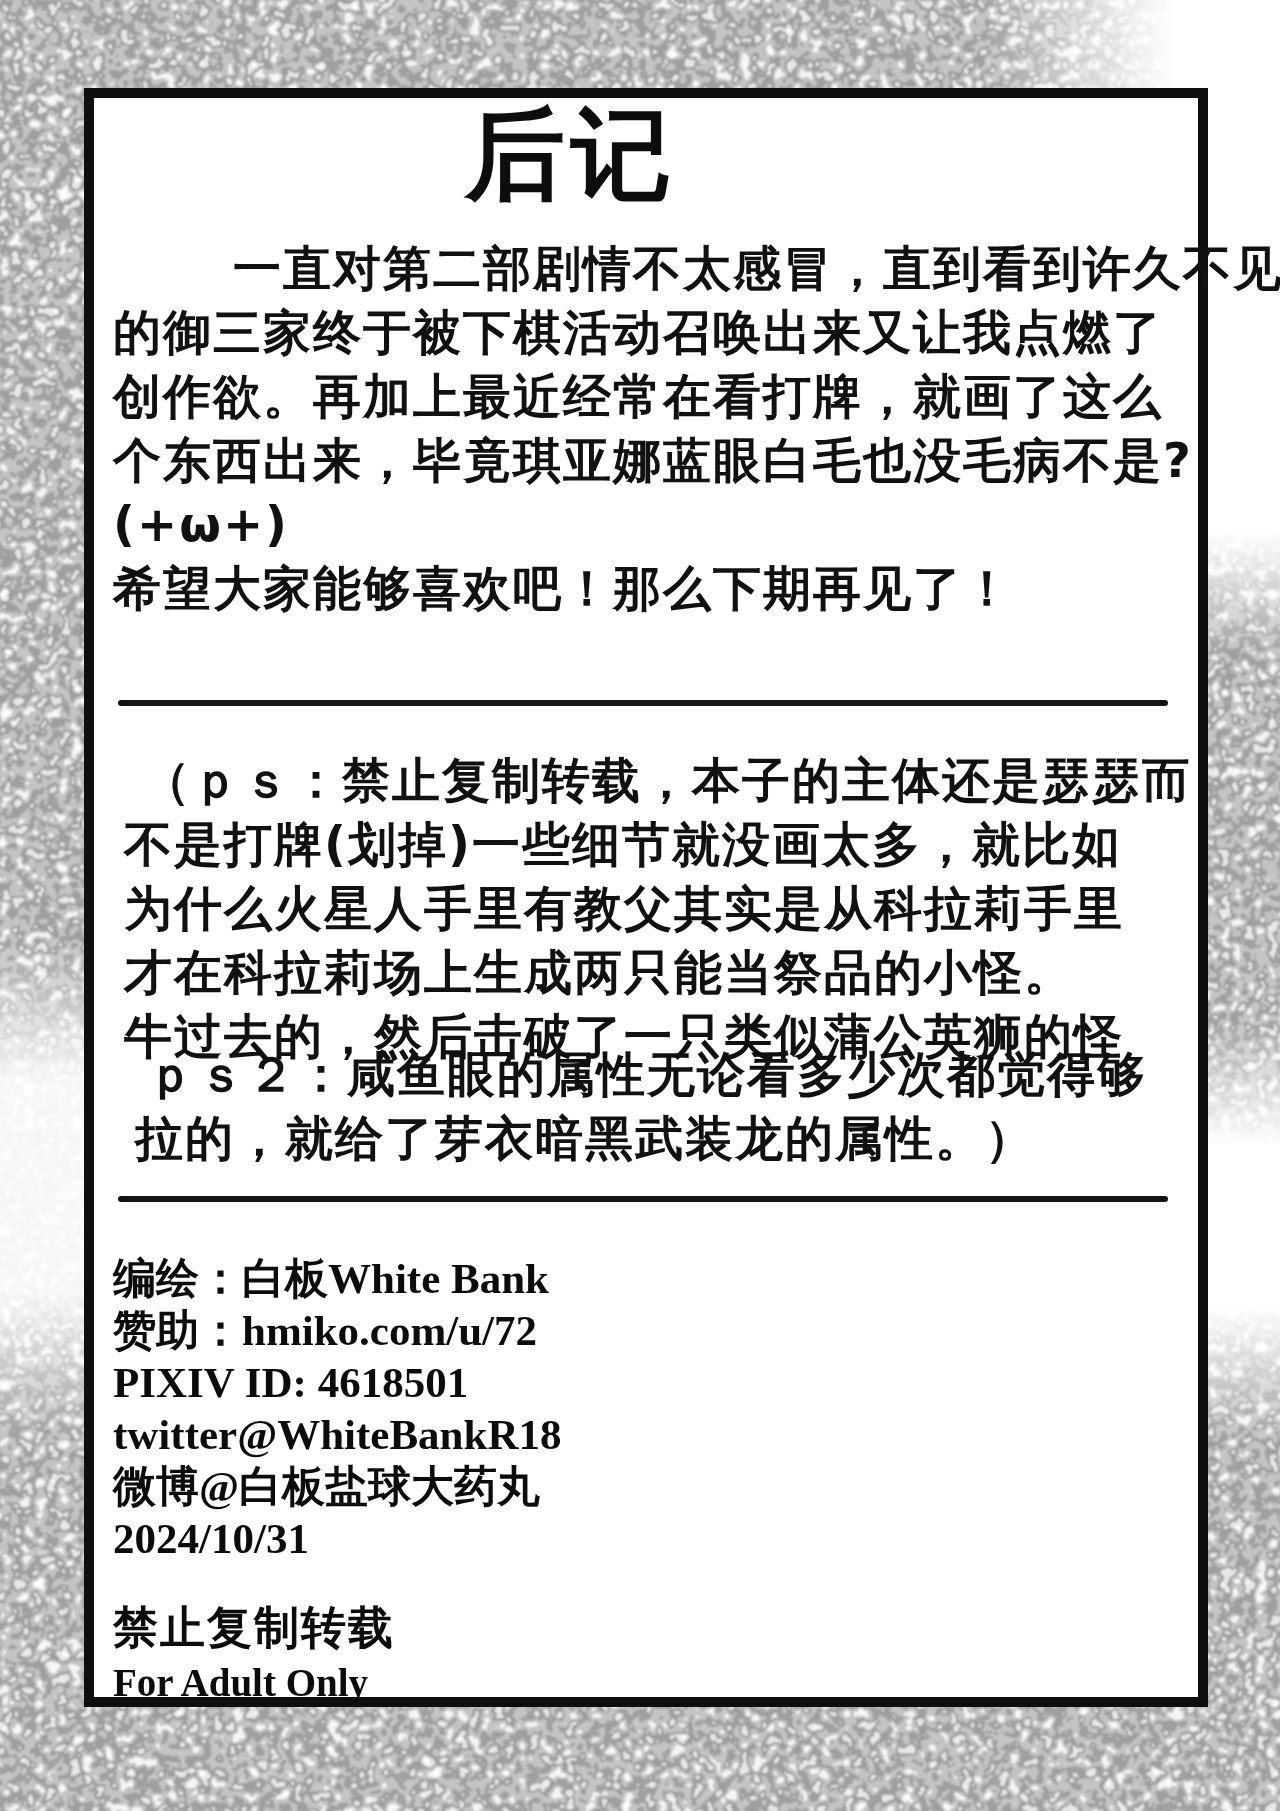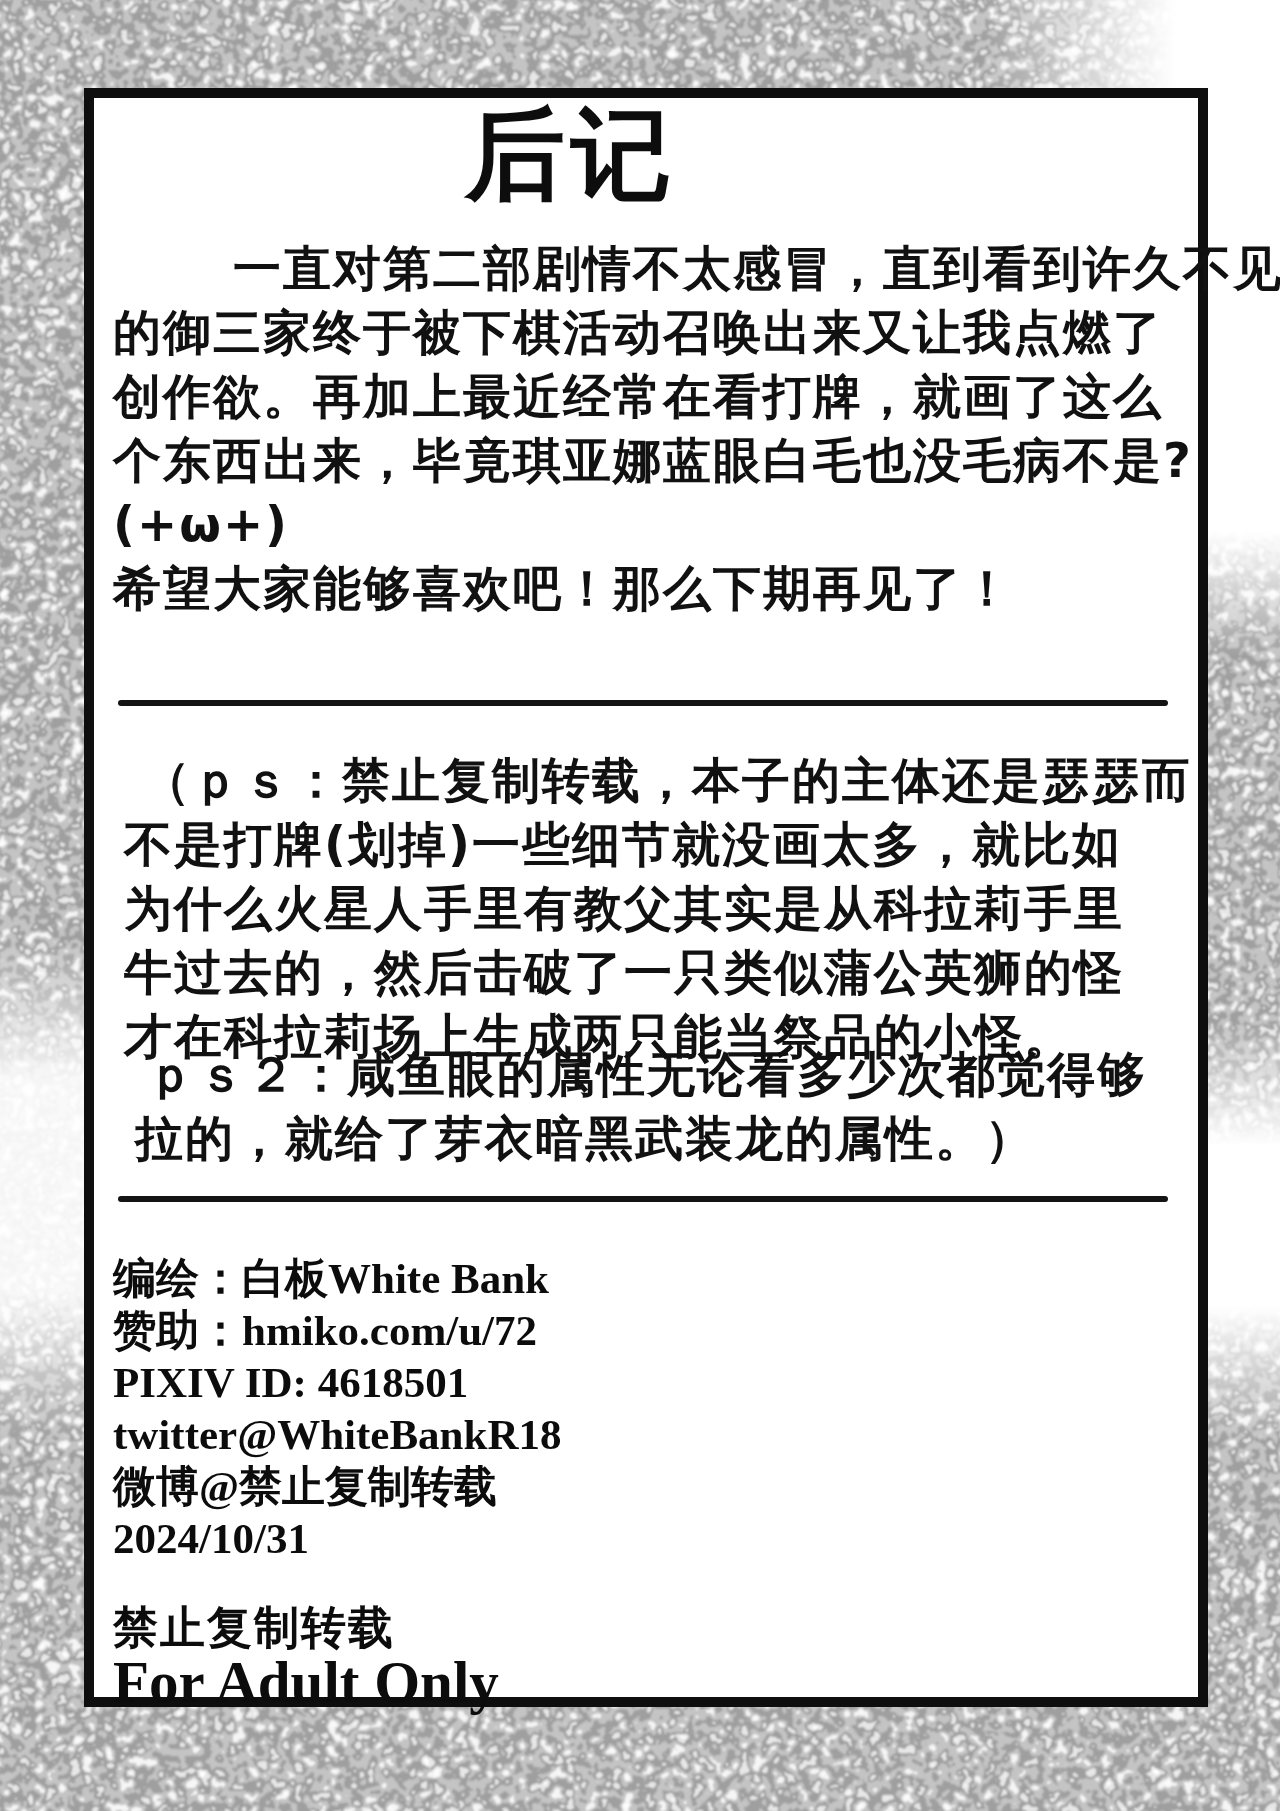--- a/index.html
+++ b/index.html
@@ -51,21 +51,21 @@
     font-family:"Liberation Serif","DejaVu Serif",serif;
     font-weight:bold;color:#0c0c0c;
     font-size:43px;line-height:52px;
   }
   .notice{
     position:absolute;top:1502px;left:19px;
     color:#0c0c0c;font-weight:bold;
     font-size:45px;line-height:55px;
   }
   .notice .ln-cjk{font-family:"DejaVu Sans",sans-serif;letter-spacing:2px;}
-  .notice .ln-latin{font-family:"Liberation Serif","DejaVu Serif",serif;font-size:59px;}
+  .notice .ln-latin{font-family:"Liberation Serif","DejaVu Serif",serif;font-size:39px;}
 </style>
 </head>
 <body>
 
 <div class="page">
 
   <svg class="noise-svg" width="1280" height="1811" viewBox="0 0 1280 1811" aria-hidden="true">
     <defs>
       <filter id="grain" x="-5%" y="-5%" width="110%" height="110%">
         <feTurbulence type="fractalNoise" baseFrequency="0.085" numOctaves="2" seed="11" stitchTiles="stitch"></feTurbulence>
@@ -99,37 +99,37 @@
       <div class="ln">(+ω+)</div>
       <div class="ln">希望大家能够喜欢吧！那么下期再见了！</div>
     </div>
 
     <div class="divider divider-1"></div>
 
     <div class="para p2">
       <div class="ln">（ｐｓ：禁止复制转载，本子的主体还是瑟瑟而</div>
       <div class="ln">不是打牌(划掉)一些细节就没画太多，就比如</div>
       <div class="ln">为什么火星人手里有教父其实是从科拉莉手里</div>
+      <div class="ln">才在科拉莉场上生成两只能当祭品的小怪。</div>
       <div class="ln">牛过去的，然后击破了一只类似蒲公英狮的怪</div>
-      <div class="ln">才在科拉莉场上生成两只能当祭品的小怪。</div>
     </div>
 
     <div class="para p3">
       <div class="ln">ｐｓ２：咸鱼眼的属性无论看多少次都觉得够</div>
       <div class="ln">拉的，就给了芽衣暗黑武装龙的属性。）</div>
     </div>
 
     <div class="divider divider-2"></div>
 
     <div class="credits">
       <div class="ln">编绘：白板White Bank</div>
       <div class="ln">赞助：hmiko.com/u/72</div>
       <div class="ln">PIXIV ID: 4618501</div>
       <div class="ln">twitter@WhiteBankR18</div>
-      <div class="ln">微博@禁止复制转载</div>
+      <div class="ln">微博@白板盐球大药丸</div>
       <div class="ln">2024/10/31</div>
     </div>
 
     <div class="notice">
       <div class="ln ln-cjk">禁止复制转载</div>
       <div class="ln ln-latin">For Adult Only</div>
     </div>
 
   </div>
 </div>

